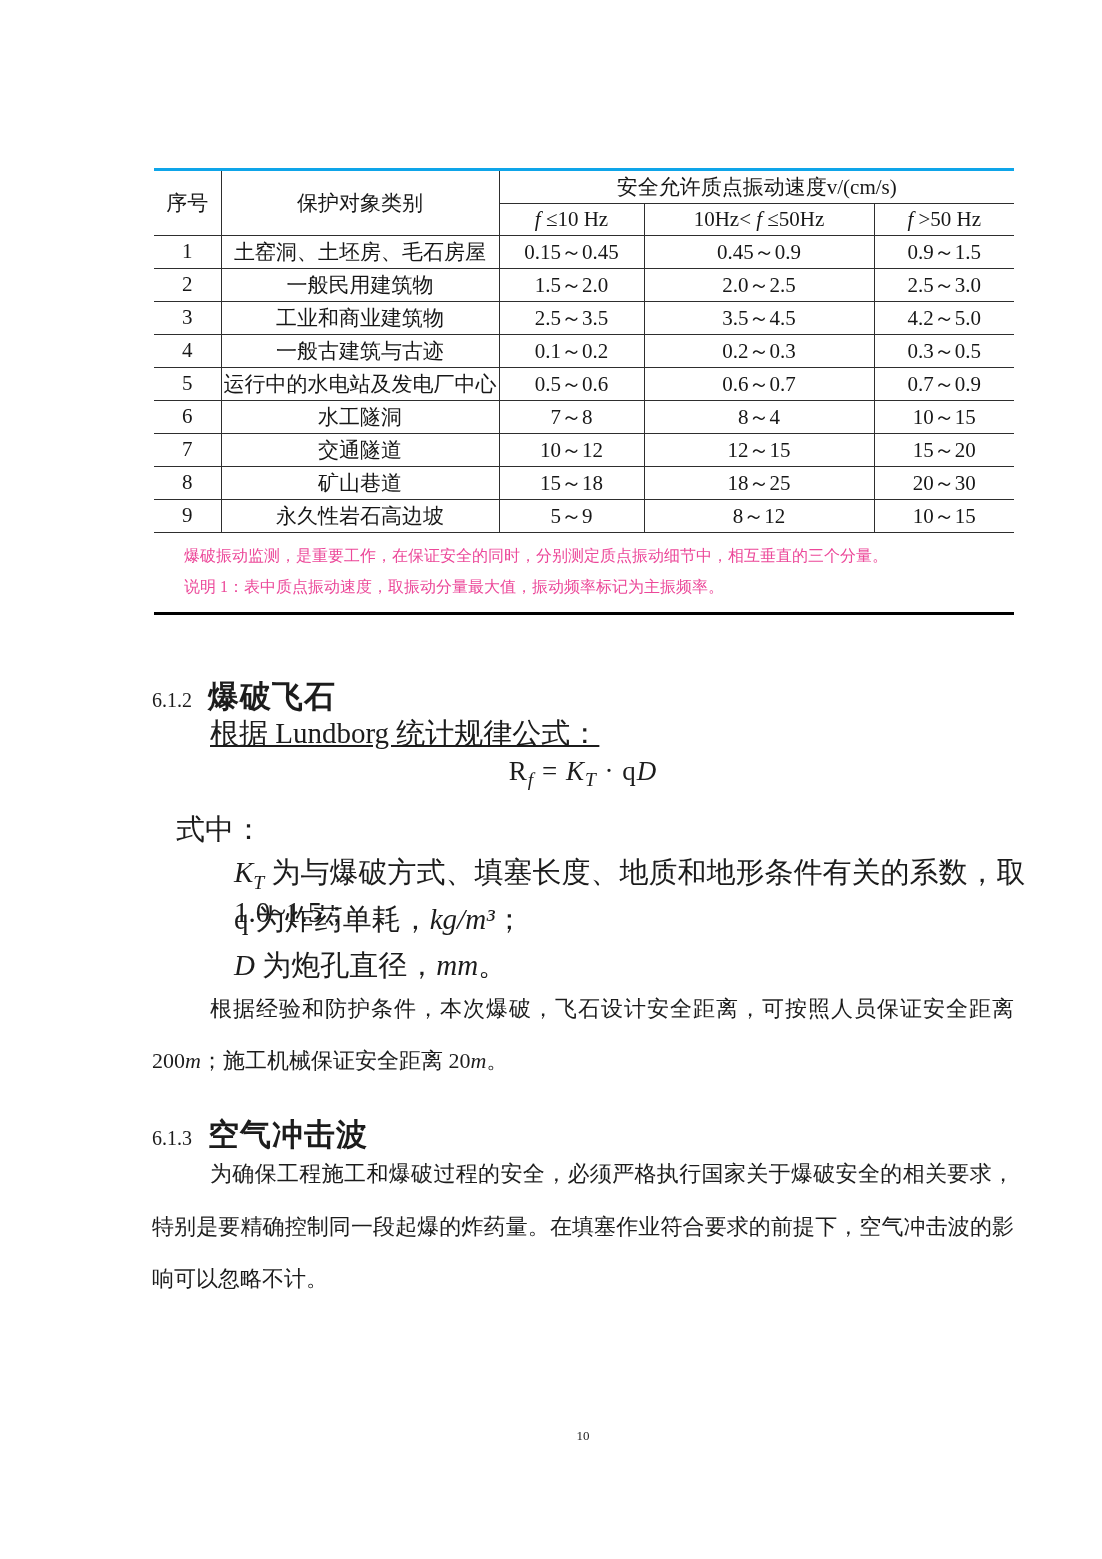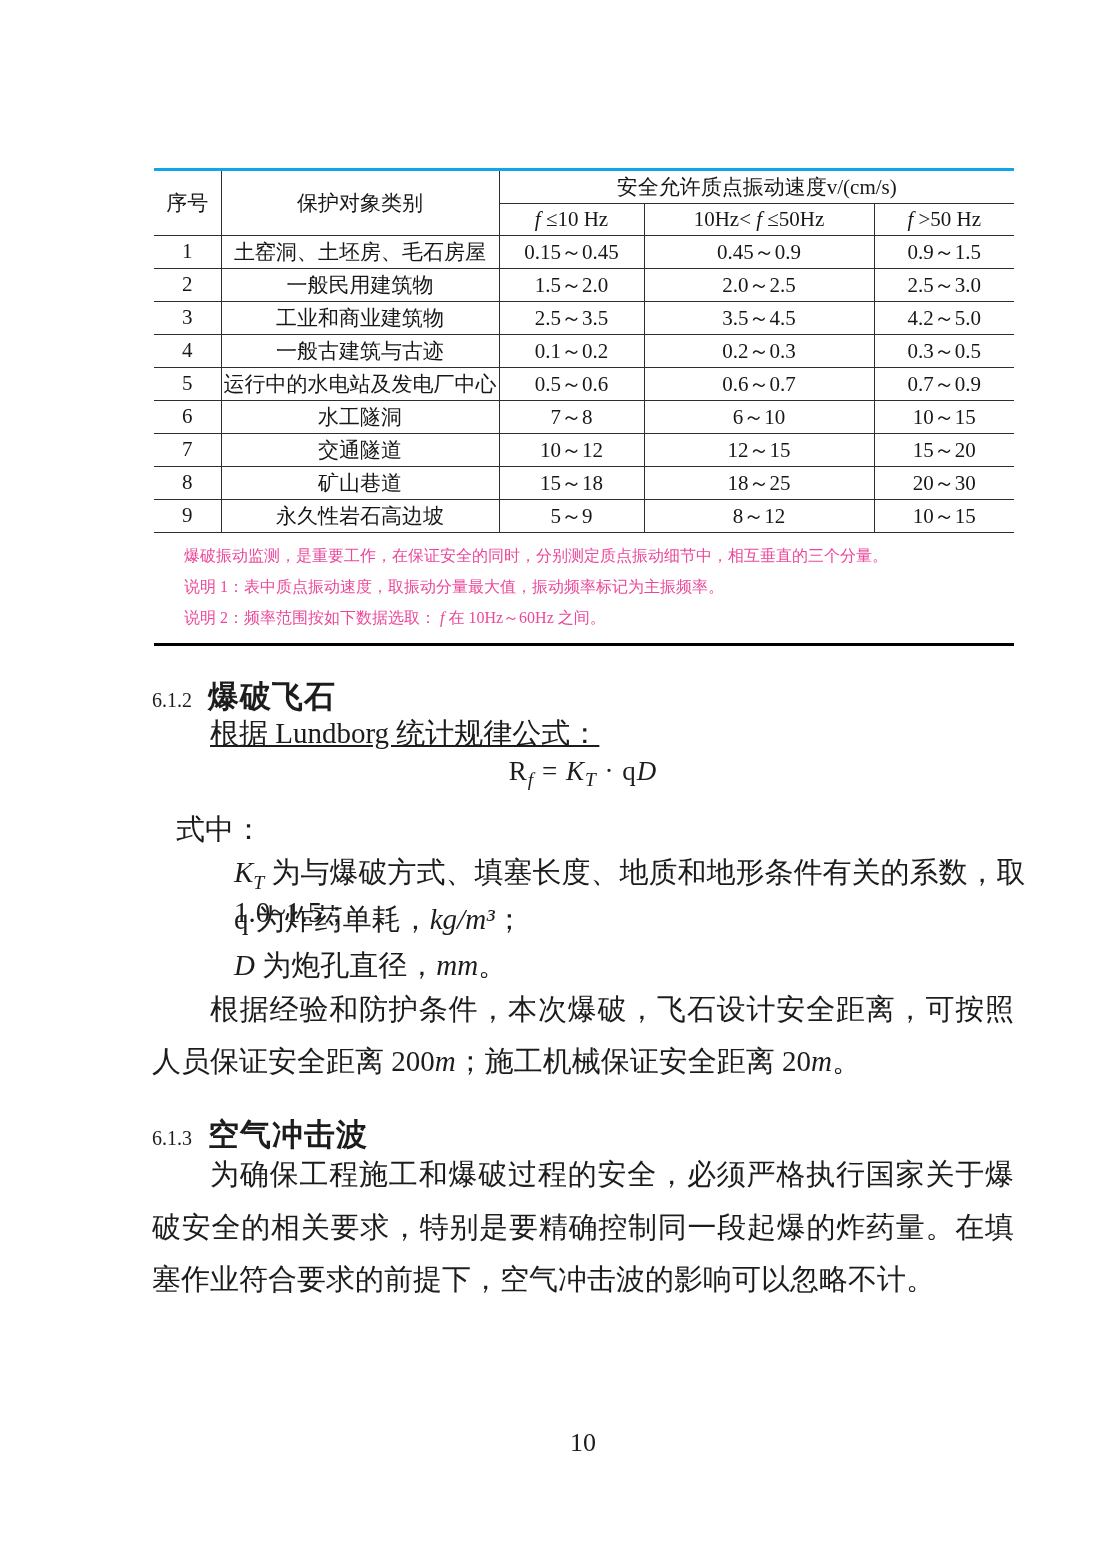--- a/index.html
+++ b/index.html
@@ -45,26 +45,26 @@
   .lead   { position:absolute; left:152px; top:714px; width:862px; text-indent:58px;text-decoration:underline; }
   .formula{ position:absolute; left:152px; top:756px; width:862px; text-align:center; font-size:27px; letter-spacing:1px; }
   .formula sub { font-size:0.72em; }
   .where  { position:absolute; left:176px; top:810px; }
   .def    { position:absolute; left:194px; width:820px;margin-left:40px; }
   #def-k  { top:853px; }
   #def-q  { top:900px; }
   #def-d  { top:946px; }
   .para {
     position:absolute; left:152px; width:862px;
-    font-size:29px; line-height:52px; text-align:justify; text-indent:58px;
+    font-size:22px; line-height:52px; text-align:justify; text-indent:58px;
   }
   #para612 { top:983px; }
   #para613 { top:1148px; line-height:52.5px; }
 
-  .pageno { position:absolute; left:152px; top:1428px; width:862px; text-align:center; font-size:26px; }
+  .pageno { position:absolute; left:152px; top:1428px; width:862px; text-align:center; font-size:13px; }
 </style>
 </head>
 <body>
 
 <div class="page">
 
   <div class="tablewrap">
     <table>
       <colgroup>
         <col style="width:67px">
@@ -118,21 +118,21 @@
             <td class="no-l">5</td>
             <td>运行中的水电站及发电厂中心</td>
             <td>0.5～0.6</td>
             <td>0.6～0.7</td>
             <td>0.7～0.9</td>
           </tr>
           <tr>
             <td class="no-l">6</td>
             <td>水工隧洞</td>
             <td>7～8</td>
-            <td>6～10</td>
+            <td>8～4</td>
             <td>10～15</td>
           </tr>
           <tr>
             <td class="no-l">7</td>
             <td>交通隧道</td>
             <td>10～12</td>
             <td>12～15</td>
             <td>15～20</td>
           </tr>
           <tr>
@@ -147,21 +147,20 @@
             <td>永久性岩石高边坡</td>
             <td>5～9</td>
             <td>8～12</td>
             <td>10～15</td>
           </tr>
         </tbody>
     </table>
     <div class="notes">
       <p><span>爆破振动监测，是重要工作，在保证安全的同时，分别测定质点振动细节中，相互垂直的三个分量。</span></p>
       <p><span>说明 1：表中质点振动速度，取振动分量最大值，振动频率标记为主振频率。</span></p>
-      <p><span>说明 2：频率范围按如下数据选取：  </span><span class="it">f</span><span> 在 10Hz～60Hz 之间。</span></p>
     </div>
   </div>
 
   <div class="sec" id="sec612">
     <span class="sec-num">6.1.2</span>
     <span class="sec-title">爆破飞石</span>
   </div>
 
   <p class="lead bodyline">根据 Lundborg 统计规律公式：</p>
 

